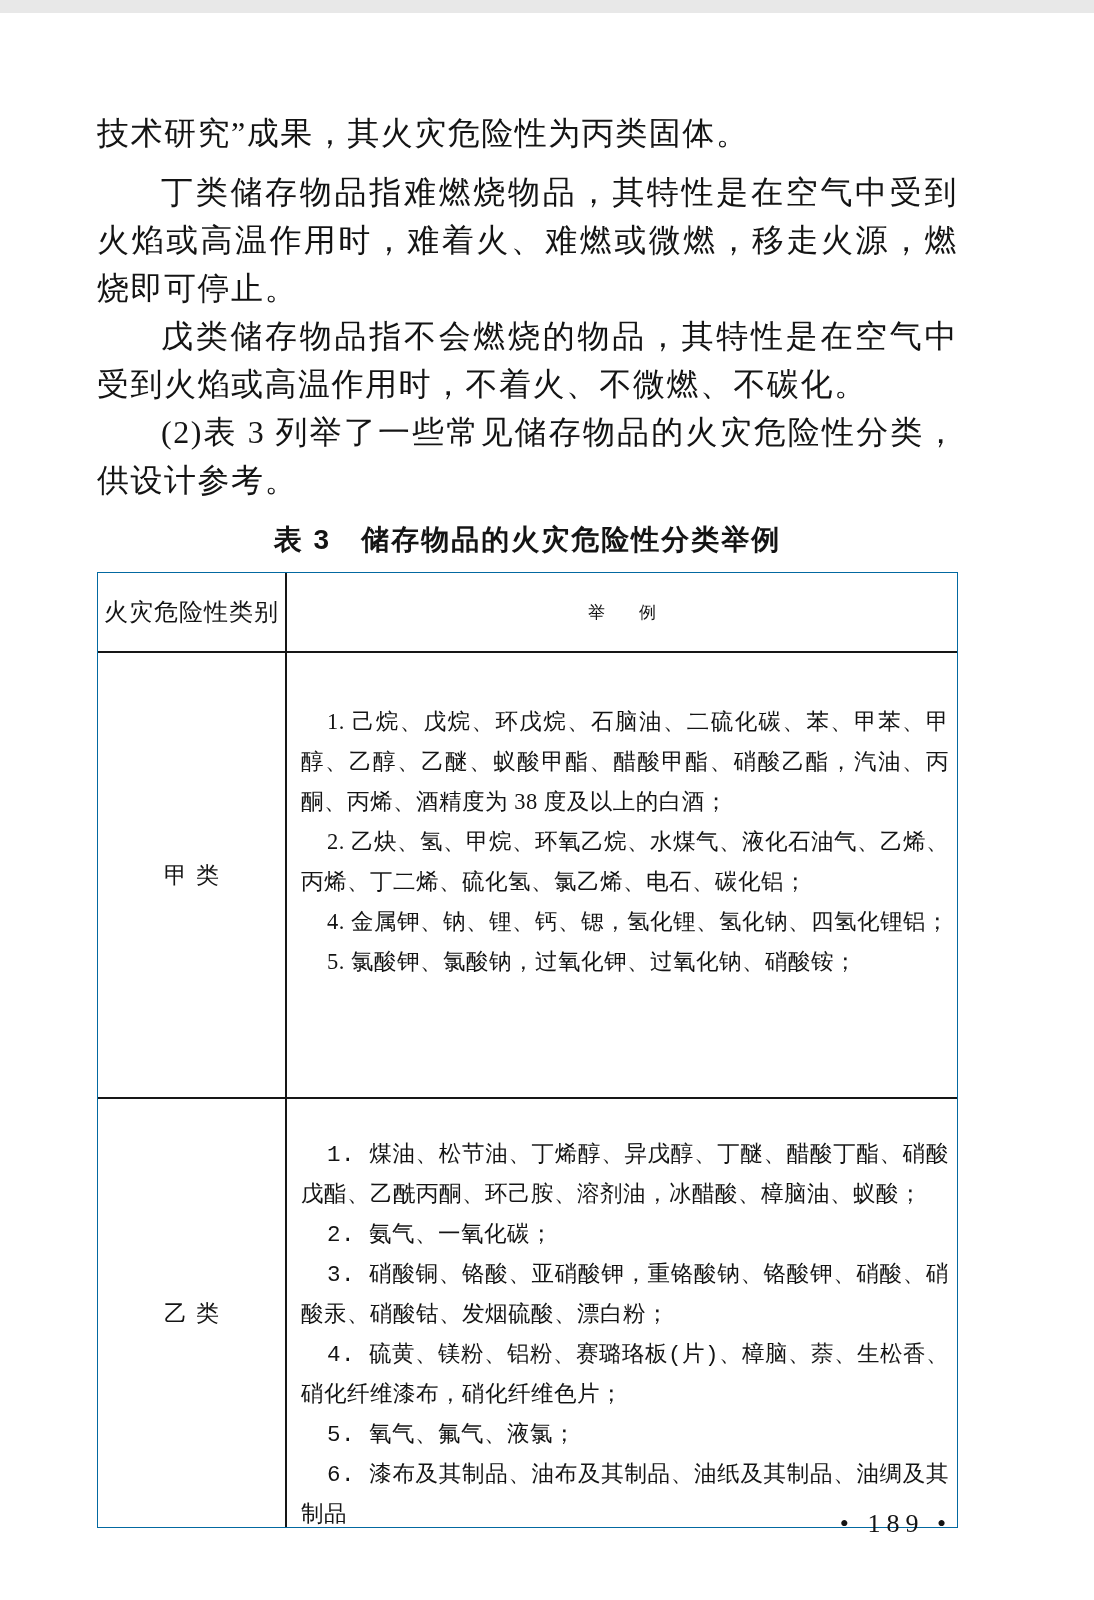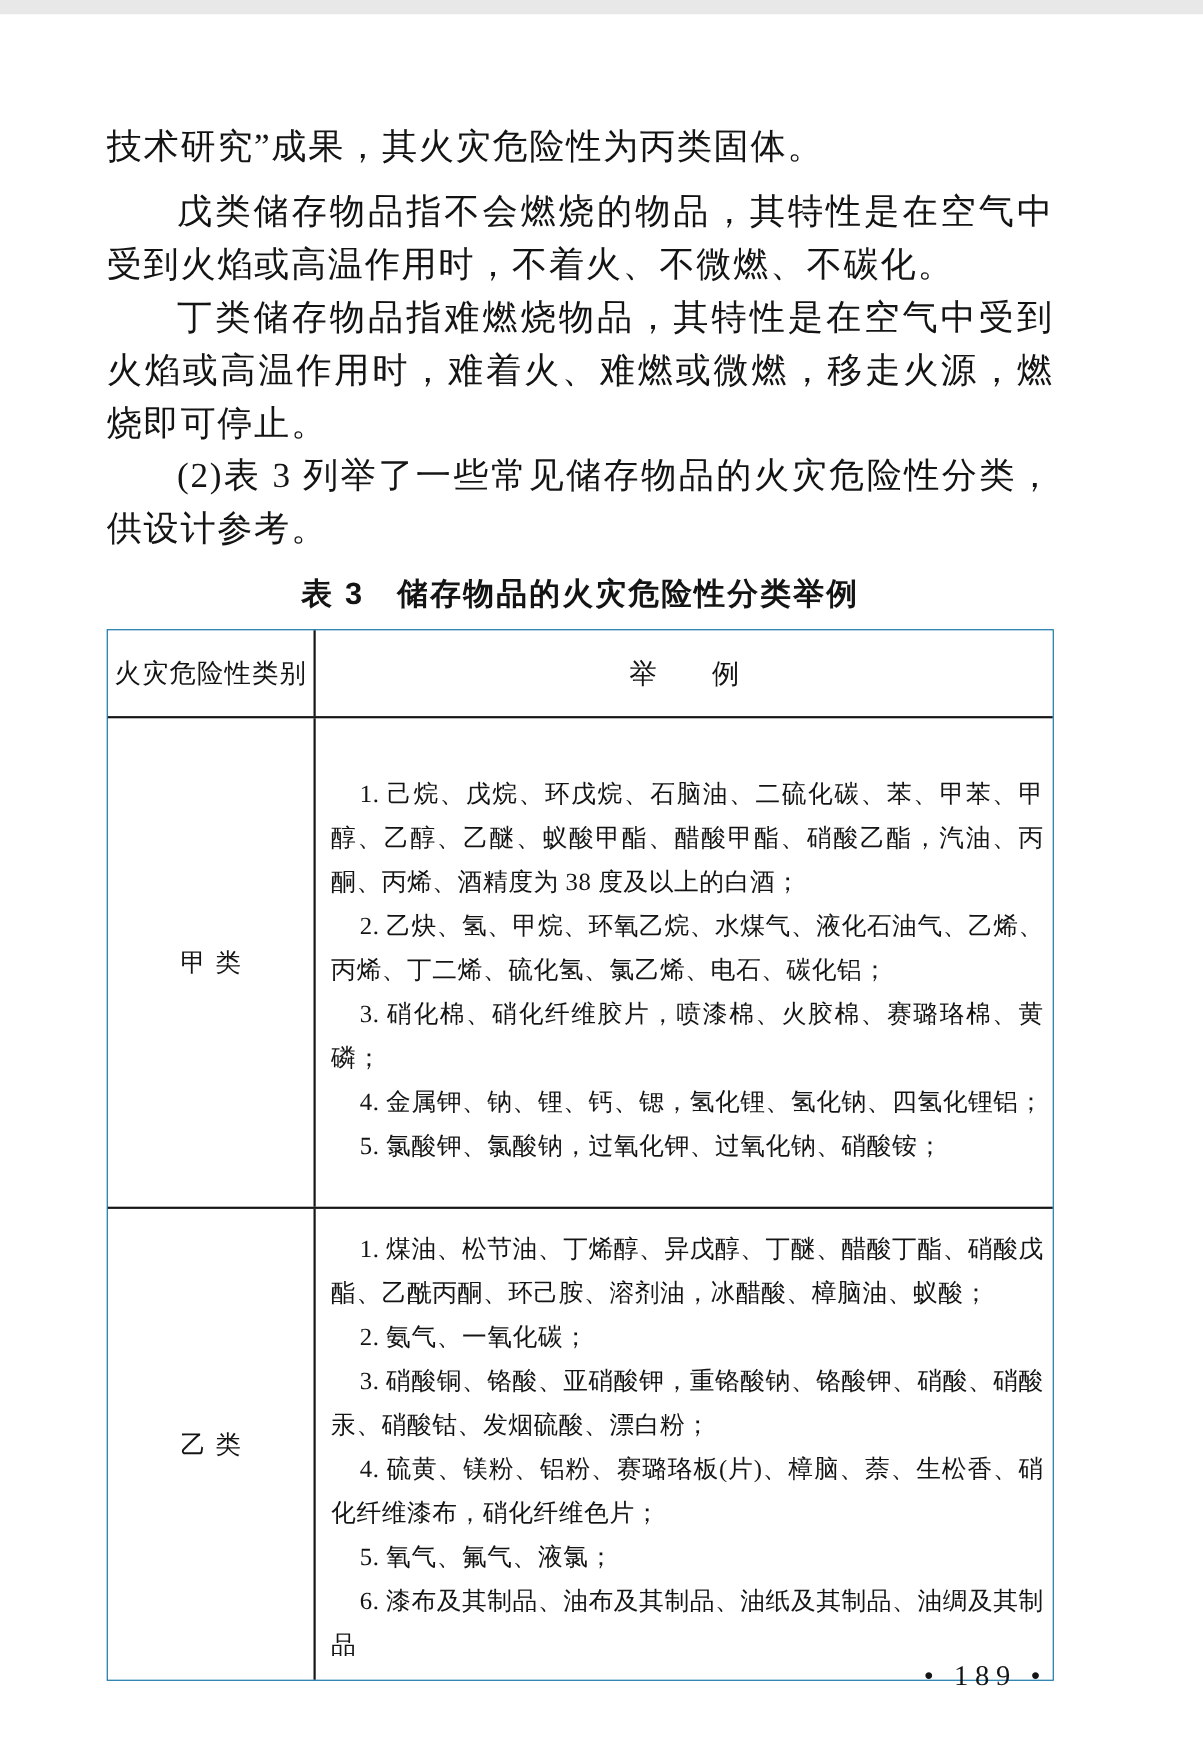--- a/index.html
+++ b/index.html
@@ -70,31 +70,31 @@
   }
   .header-row { height: 78px; }
   .header-row .cat-cell {
     font-size: 24px;
     letter-spacing: 1px;
   }
   .header-row .ex-cell {
     display: flex;
     align-items: center;
     justify-content: center;
-    font-size: 25px;
+    font-size: 17px;
   }
   .row-jia { height: 446px; }
   .row-yi  { height: 430px; }
   .data-row .cat-cell {
     font-size: 23px;
     letter-spacing: 9px;
     text-indent: 9px; 
   }
   .row-jia .ex-cell { padding: 49px 8px 0 14px; }
-  .row-yi  .ex-cell { padding: 17px 8px 0 14px; }
+  .row-yi  .ex-cell { padding: 36px 8px 0 14px; font-family: Liberation Mono, monospace; }
   .ex-cell p {
     margin: 0;
     font-size: 22.5px;
     line-height: 40px;
     letter-spacing: 0.5px;
     text-align: justify;
     text-indent: 26px;
   }
 
   
@@ -107,40 +107,39 @@
   }
 </style>
 </head>
 <body>
 
 <div class="page">
   <div class="content">
 
     <div class="body-text">
       <p class="after-gap">技术研究”成果，其火灾危险性为丙类固体。</p>
+      <p class="indent">丁类储存物品指难燃烧物品，其特性是在空气中受到火焰或高温作用时，难着火、难燃或微燃，移走火源，燃烧即可停止。</p>
       <p class="indent">戊类储存物品指不会燃烧的物品，其特性是在空气中受到火焰或高温作用时，不着火、不微燃、不碳化。</p>
-      <p class="indent">丁类储存物品指难燃烧物品，其特性是在空气中受到火焰或高温作用时，难着火、难燃或微燃，移走火源，燃烧即可停止。</p>
       <p class="indent">(2)表 3 列举了一些常见储存物品的火灾危险性分类，供设计参考。</p>
     </div>
 
     <div class="table-title">表 3　储存物品的火灾危险性分类举例</div>
 
     <div class="ftable">
 
       <div class="trow header-row">
         <div class="cat-cell">火灾危险性类别</div>
         <div class="ex-cell">举　　例</div>
       </div>
 
       <div class="trow data-row row-jia">
         <div class="cat-cell">甲类</div>
         <div class="ex-cell">
           <p>1. 己烷、戊烷、环戊烷、石脑油、二硫化碳、苯、甲苯、甲醇、乙醇、乙醚、蚁酸甲酯、醋酸甲酯、硝酸乙酯，汽油、丙酮、丙烯、酒精度为 38 度及以上的白酒；</p>
           <p>2. 乙炔、氢、甲烷、环氧乙烷、水煤气、液化石油气、乙烯、丙烯、丁二烯、硫化氢、氯乙烯、电石、碳化铝；</p>
-          <p>3. 硝化棉、硝化纤维胶片，喷漆棉、火胶棉、赛璐珞棉、黄磷；</p>
           <p>4. 金属钾、钠、锂、钙、锶，氢化锂、氢化钠、四氢化锂铝；</p>
           <p>5. 氯酸钾、氯酸钠，过氧化钾、过氧化钠、硝酸铵；</p>
 
         </div>
       </div>
 
       <div class="trow data-row row-yi">
         <div class="cat-cell">乙类</div>
         <div class="ex-cell">
           <p>1. 煤油、松节油、丁烯醇、异戊醇、丁醚、醋酸丁酯、硝酸戊酯、乙酰丙酮、环己胺、溶剂油，冰醋酸、樟脑油、蚁酸；</p>

